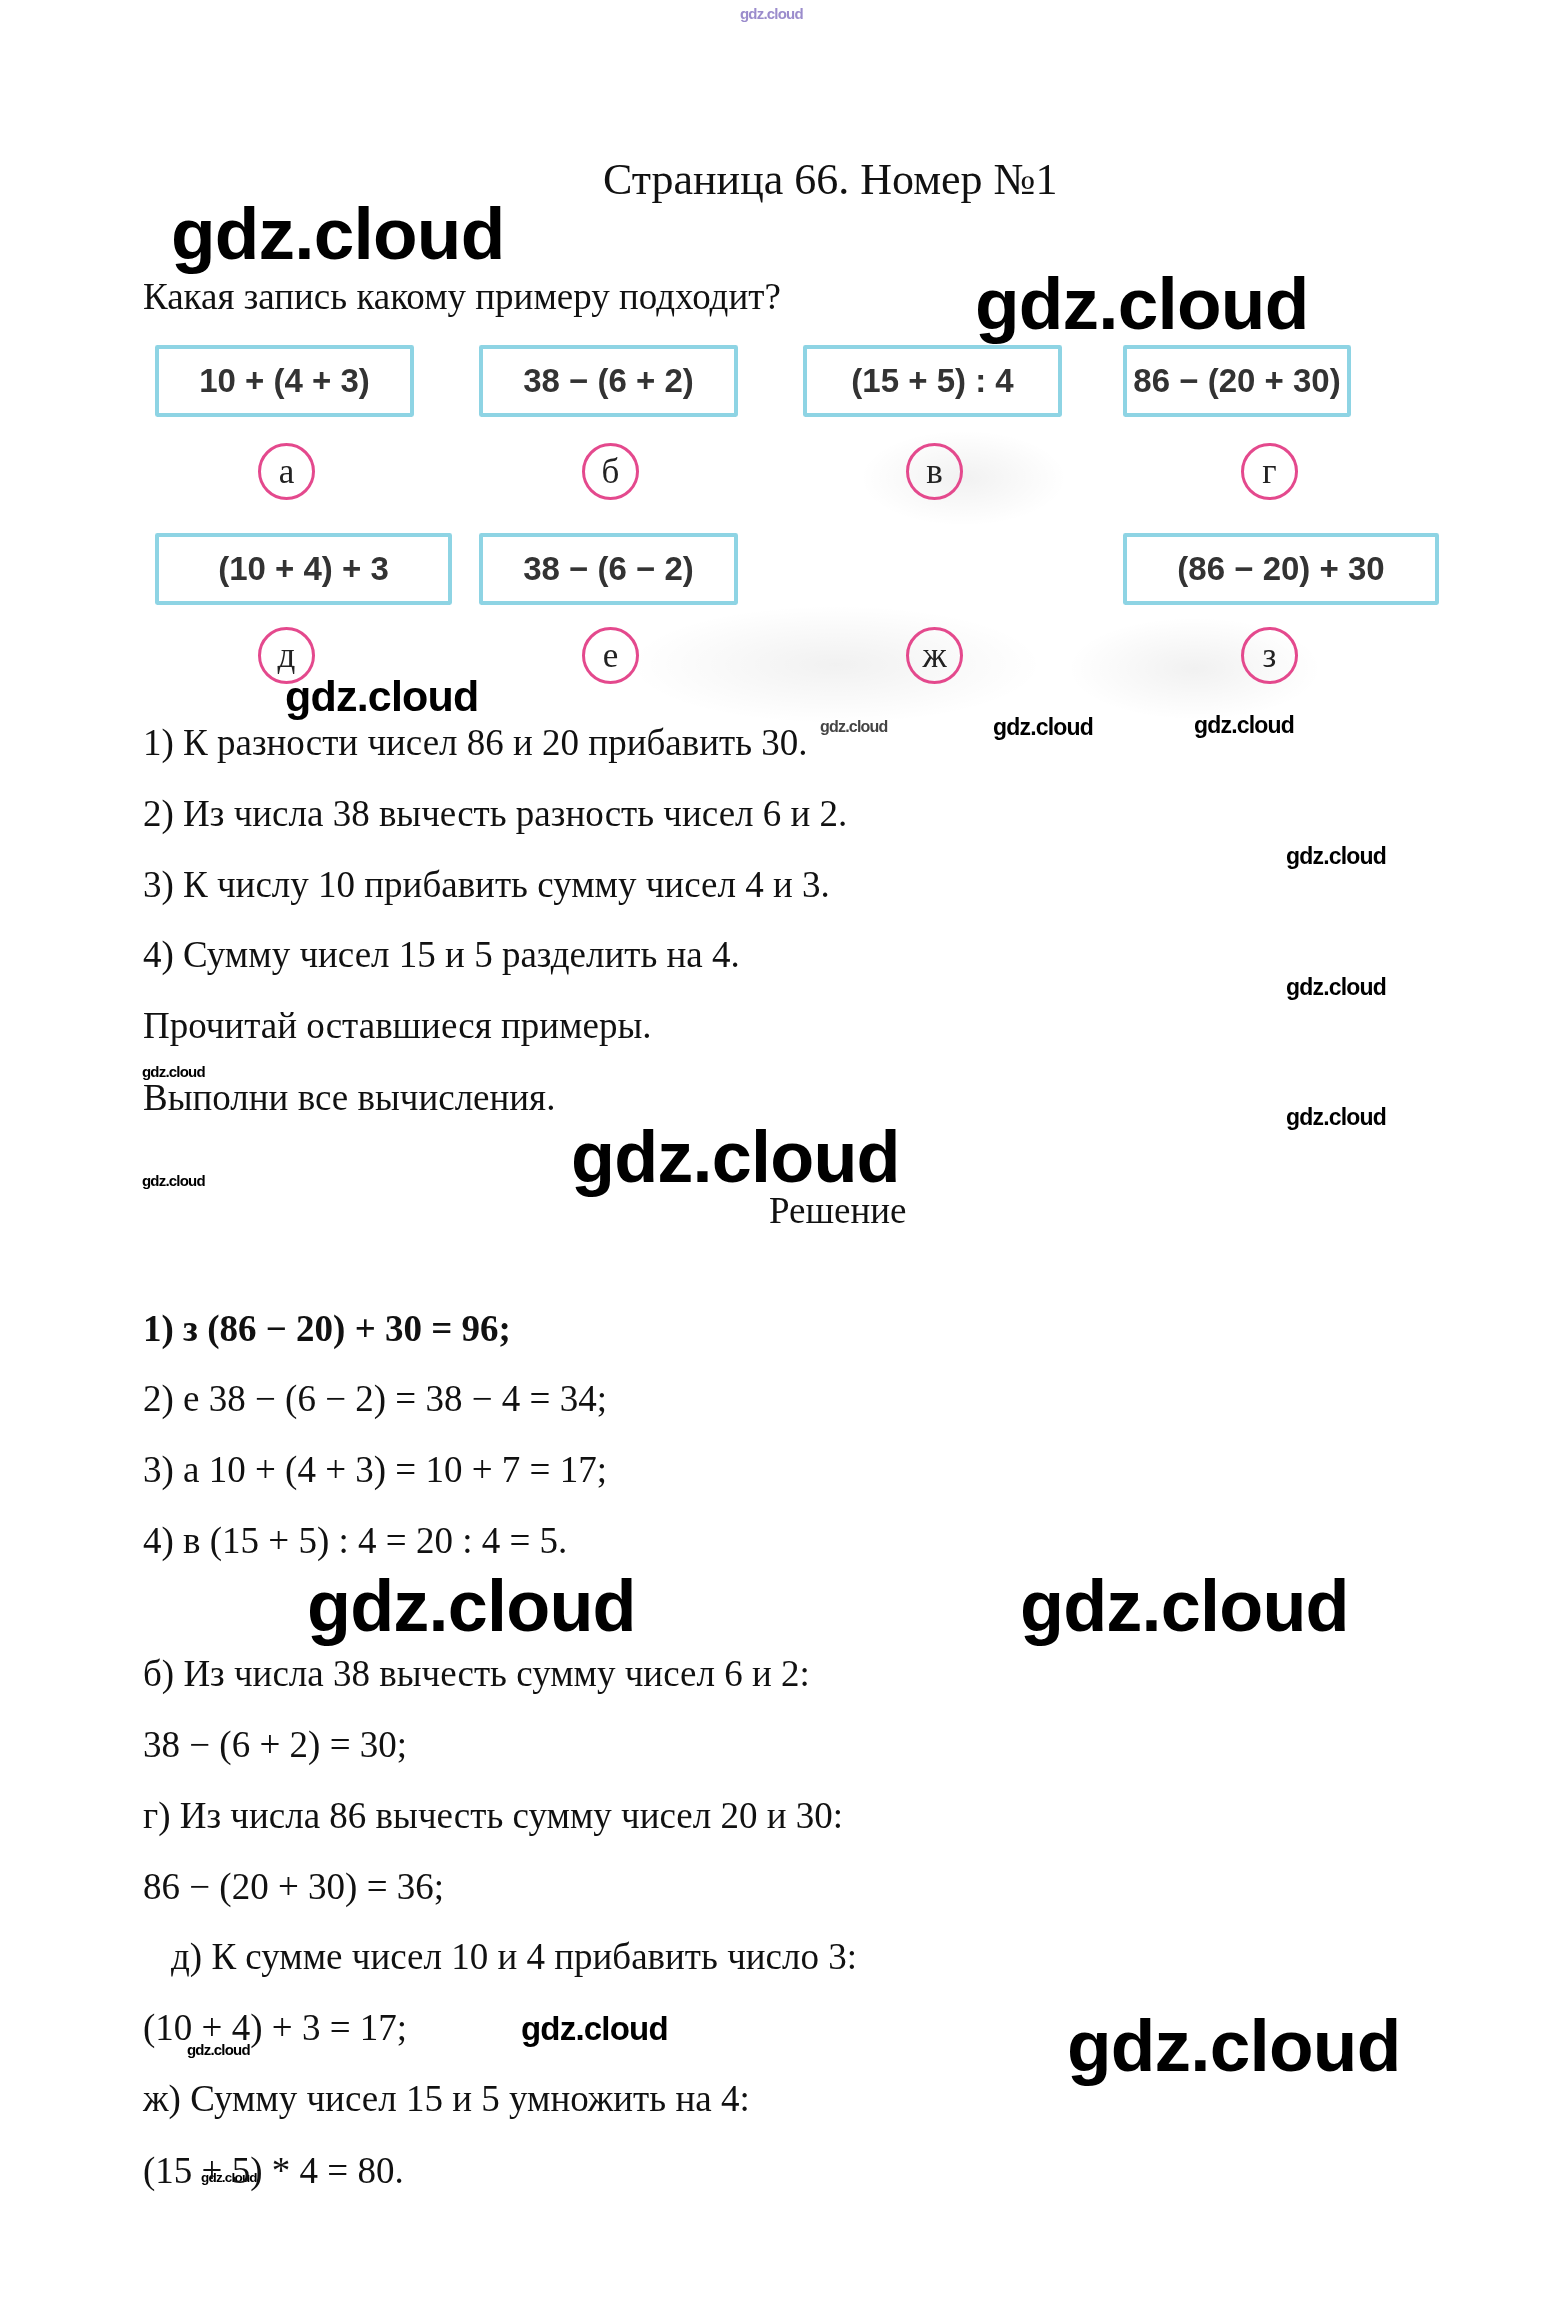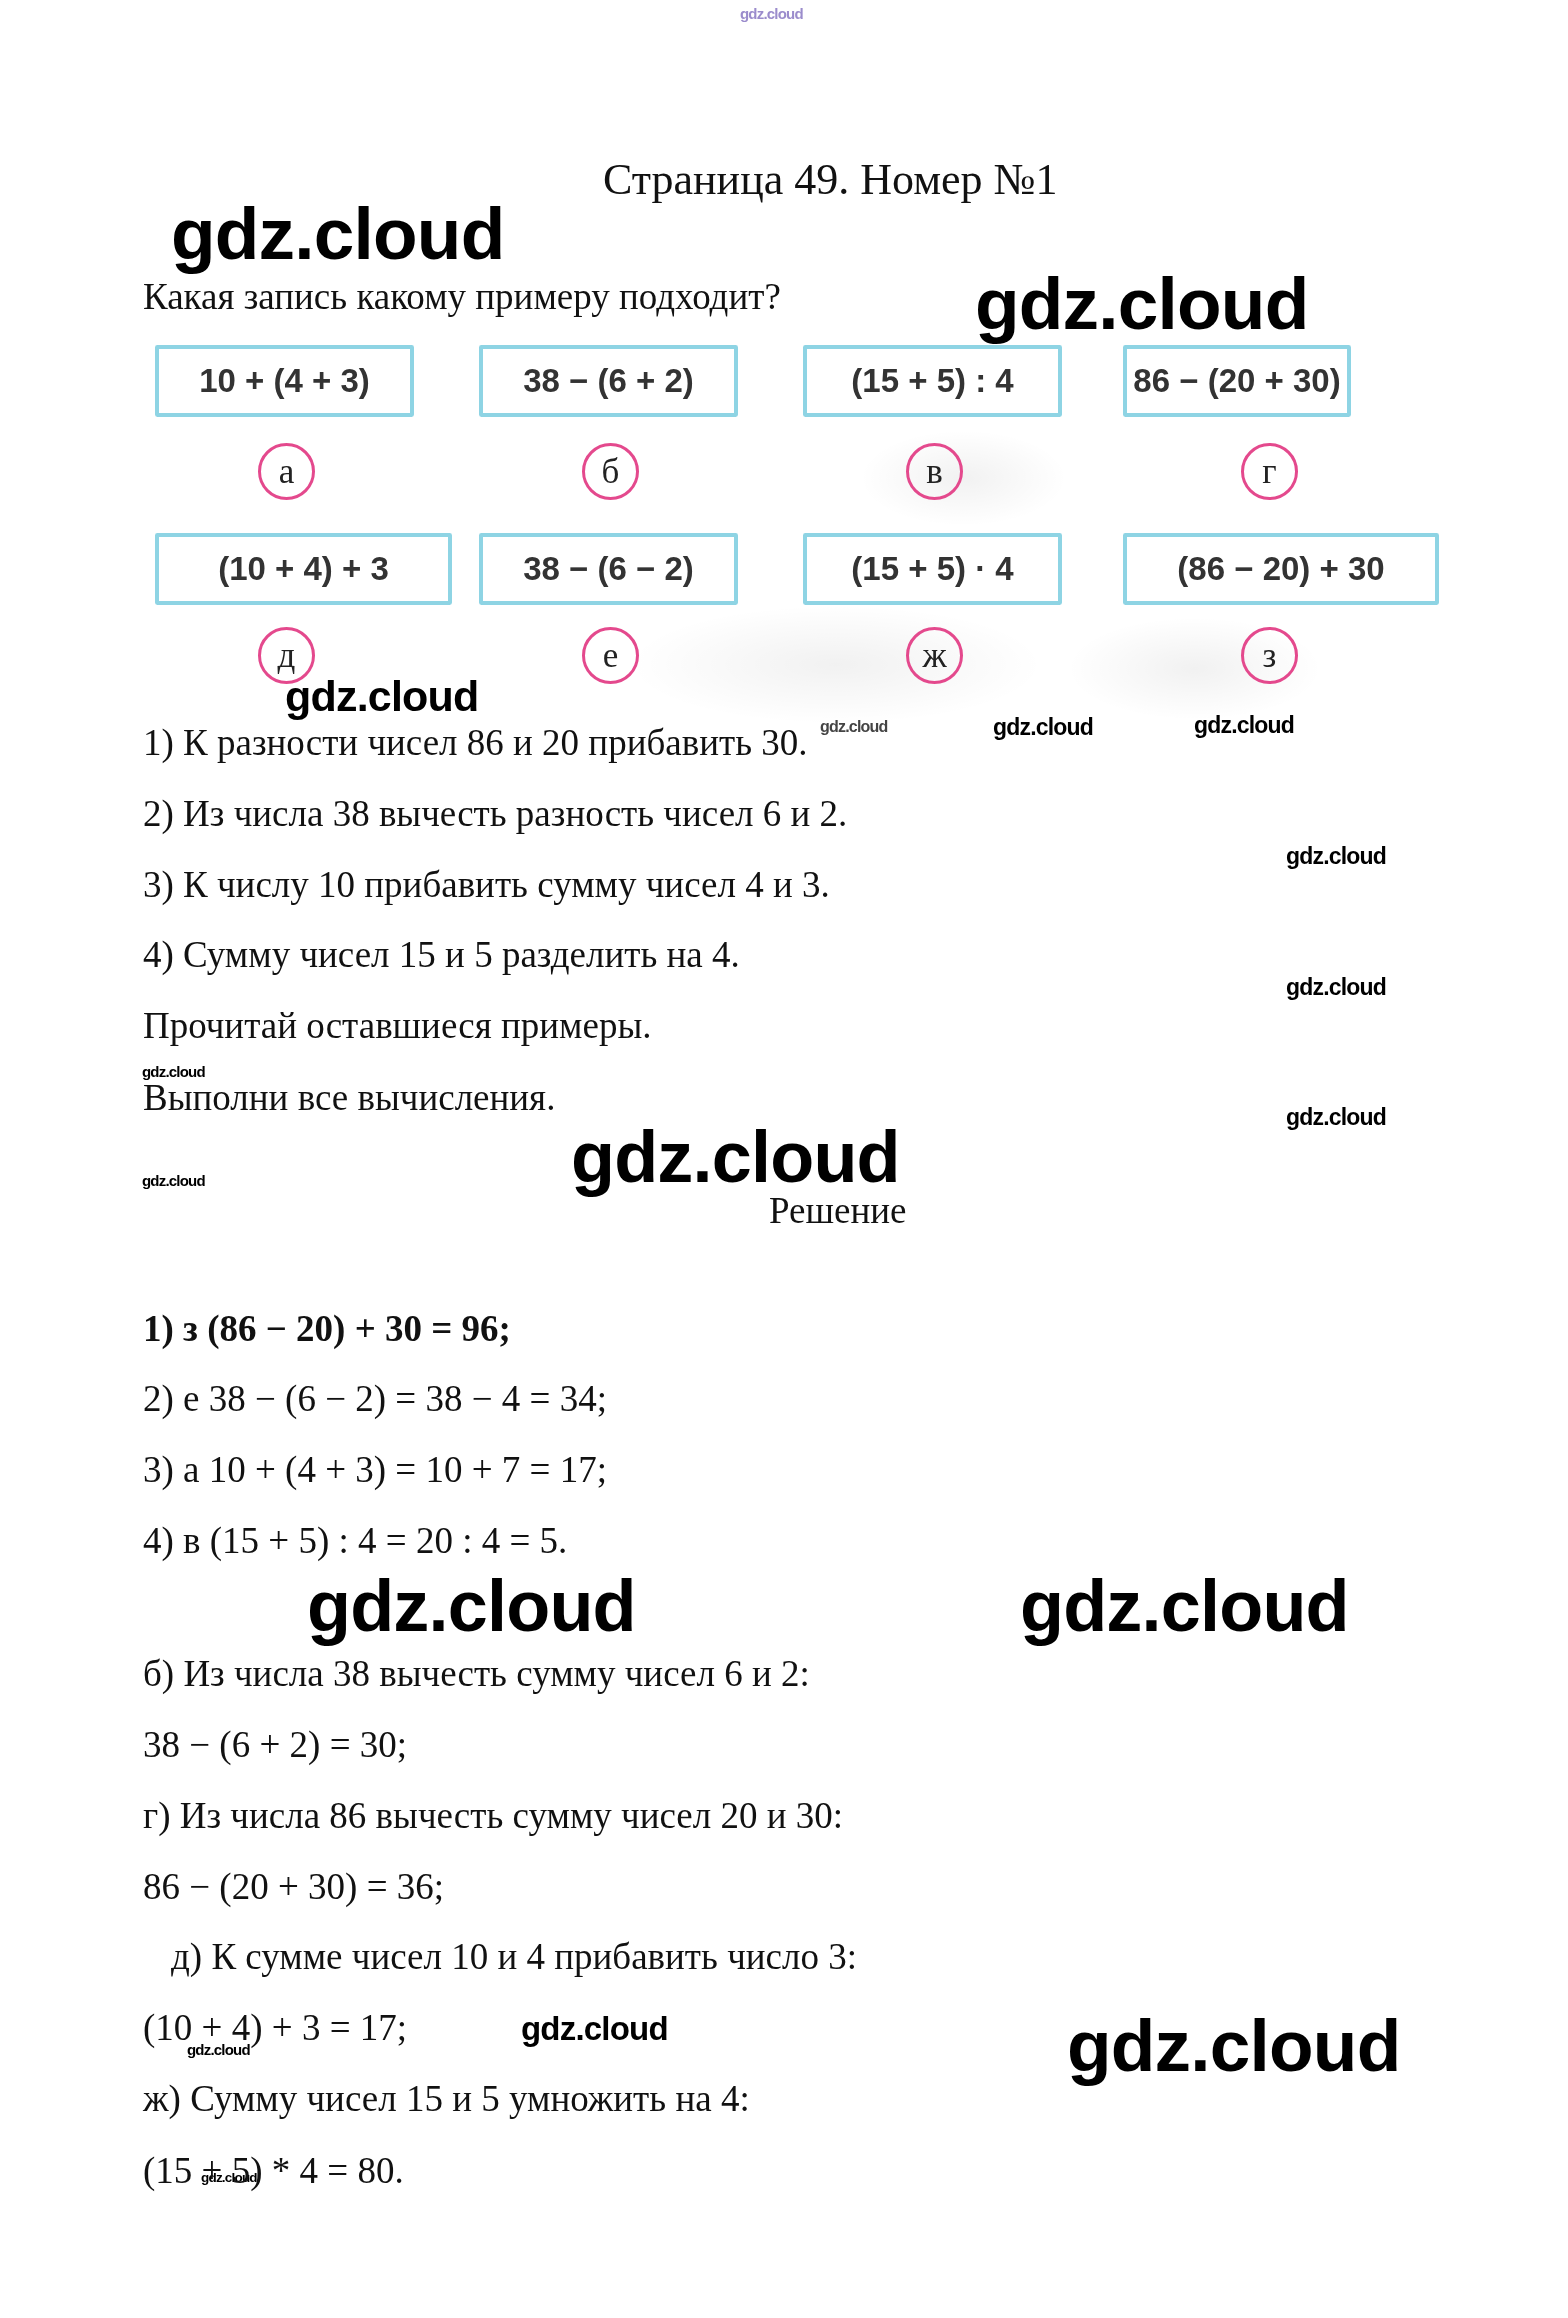--- a/index.html
+++ b/index.html
@@ -80,21 +80,21 @@
   <div class="wm" style="left:142px; top:1064px; font-size:15px;">gdz.cloud</div>
   <div class="wm" style="left:142px; top:1173px; font-size:15px;">gdz.cloud</div>
   <div class="wm" style="left:571px; top:1121px; font-size:72px;">gdz.cloud</div>
   <div class="wm" style="left:307px; top:1570px; font-size:72px;">gdz.cloud</div>
   <div class="wm" style="left:1020px; top:1570px; font-size:72px;">gdz.cloud</div>
   <div class="wm" style="left:521px; top:2012px; font-size:33px;">gdz.cloud</div>
   <div class="wm" style="left:187px; top:2042px; font-size:15px;">gdz.cloud</div>
   <div class="wm" style="left:1067px; top:2009px; font-size:73px;">gdz.cloud</div>
   <div class="wm" style="left:201px; top:2171px; font-size:13.5px;">gdz.cloud</div>
 
-  <div class="abs title" style="left:603px; top:156px;">Страница 49. Номер №1</div>
+  <div class="abs title" style="left:603px; top:156px;">Страница 66. Номер №1</div>
 
   <div class="abs line" style="left:143px; top:277px;">Какая запись какому примеру подходит?</div>
 
   <div class="card" style="left:155px; top:345px; width:259px;">
     <span>10 + (4 + 3)</span>
   </div>
   <div class="card" style="left:479px; top:345px; width:259px;">
     <span>38 − (6 + 2)</span>
   </div>
   <div class="card" style="left:803px; top:345px; width:259px;">
@@ -115,23 +115,20 @@
   </div>
   <div class="circle" style="left:1241px; top:443px;">
     <span>г</span>
   </div>
 
   <div class="card" style="left:155px; top:533px; width:297px;">
     <span>(10 + 4) + 3</span>
   </div>
   <div class="card" style="left:479px; top:533px; width:259px;">
     <span>38 − (6 − 2)</span>
-  </div>
-  <div class="card" style="left:803px; top:533px; width:259px;">
-    <span>(15 + 5) · 4</span>
   </div>
   <div class="card" style="left:1123px; top:533px; width:316px;">
     <span>(86 − 20) + 30</span>
   </div>
 
   <div class="circle" style="left:258px; top:627px;">
     <span>д</span>
   </div>
   <div class="circle" style="left:582px; top:627px;">
     <span>е</span>

